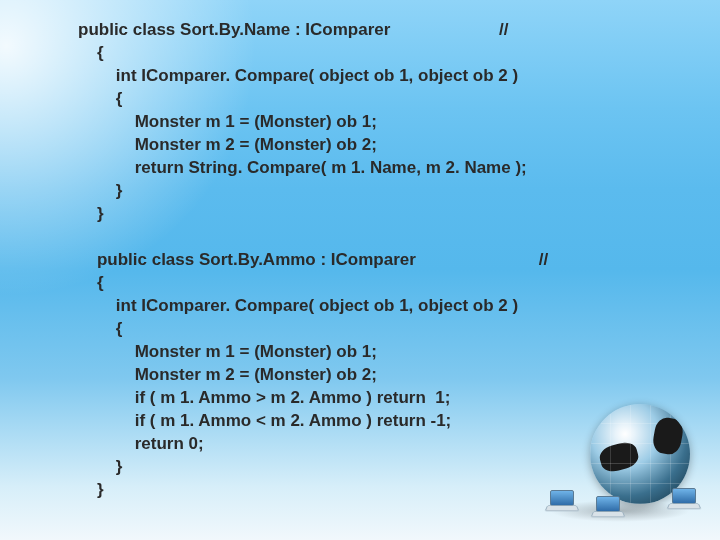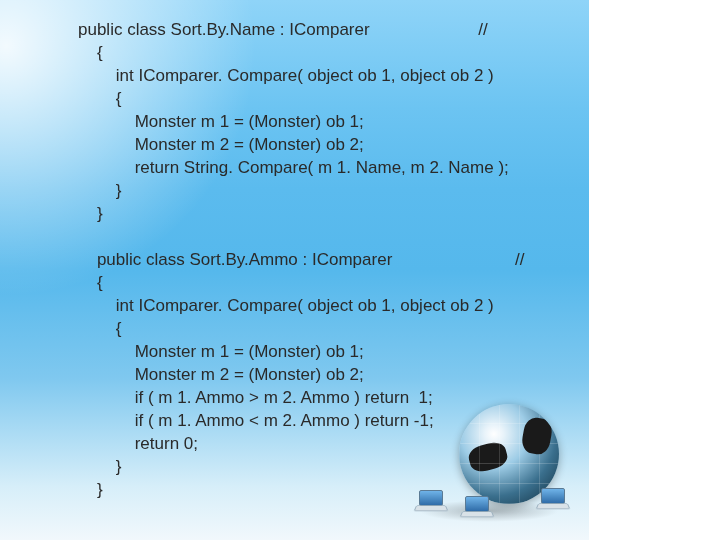--- a/index.html
+++ b/index.html
@@ -5,31 +5,32 @@
   html, body {
     margin: 0;
     padding: 0;
     width: 720px;
     height: 540px;
     overflow: hidden;
     font-family: Arial, Helvetica, sans-serif;
   }
   .slide {
     position: relative;
-    width: 589px;
+    width: 720px;
     height: 540px;
     background:
       linear-gradient(180deg,
         #8fd4f8 0%,
         #6cc4f2 20%,
         #5bbbee 35%,
         #55b8ec 50%,
         #7fc8ef 70%,
         #d6eef9 90%,
         #f1f8fc 100%);
+    font-weight: bold;
   }
   .flare {
     position: absolute;
     top: -80px;
     left: -120px;
     width: 420px;
     height: 420px;
     background: radial-gradient(circle at 30% 30%, rgba(255,255,255,0.9), rgba(255,255,255,0) 60%);
     pointer-events: none;
   }

